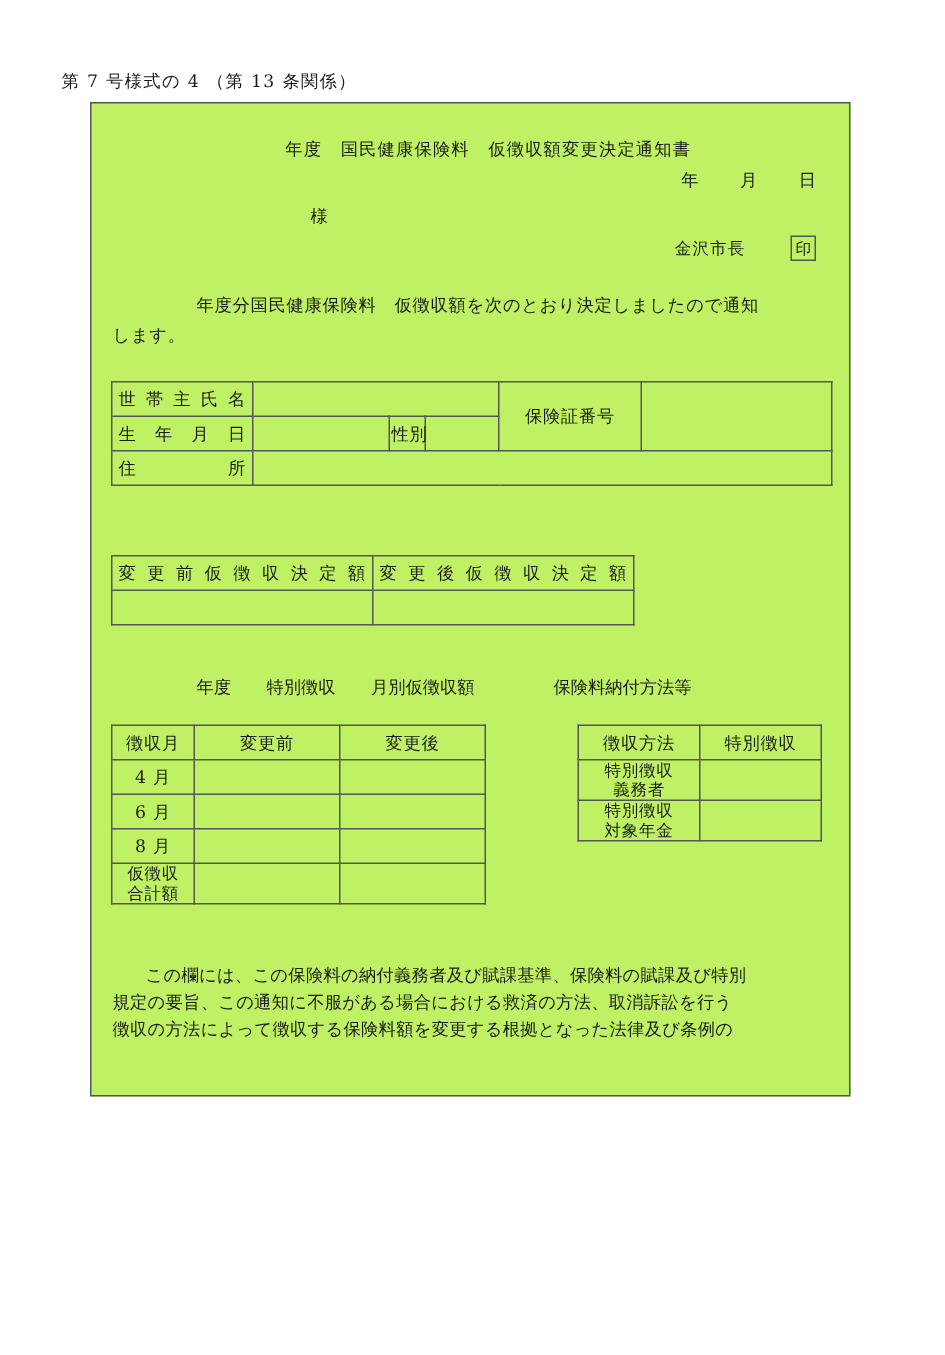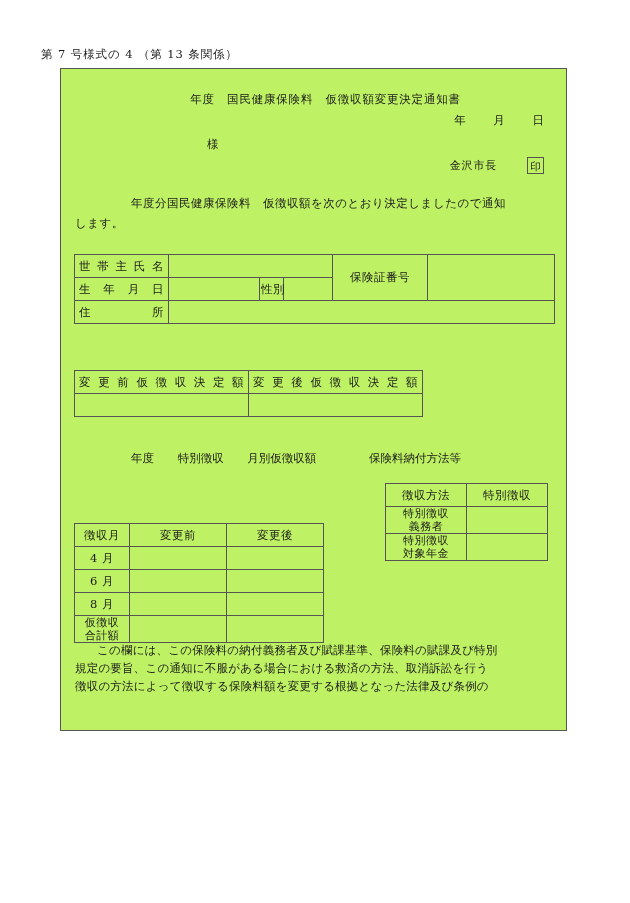--- a/index.html
+++ b/index.html
@@ -167,21 +167,20 @@
     font-size: 11.5px;
     white-space: nowrap;
   }
 
   
   .tbl-month {
     position: absolute;
     left: 13px;
     top: 414px;
     width: 249px;
-    margin-top: 40px;
   }
   .tbl-month td { height: 26px; text-align: center; }
 
   
   .tbl-method {
     position: absolute;
     left: 324px;
     top: 414px;
     width: 162px;
   }

